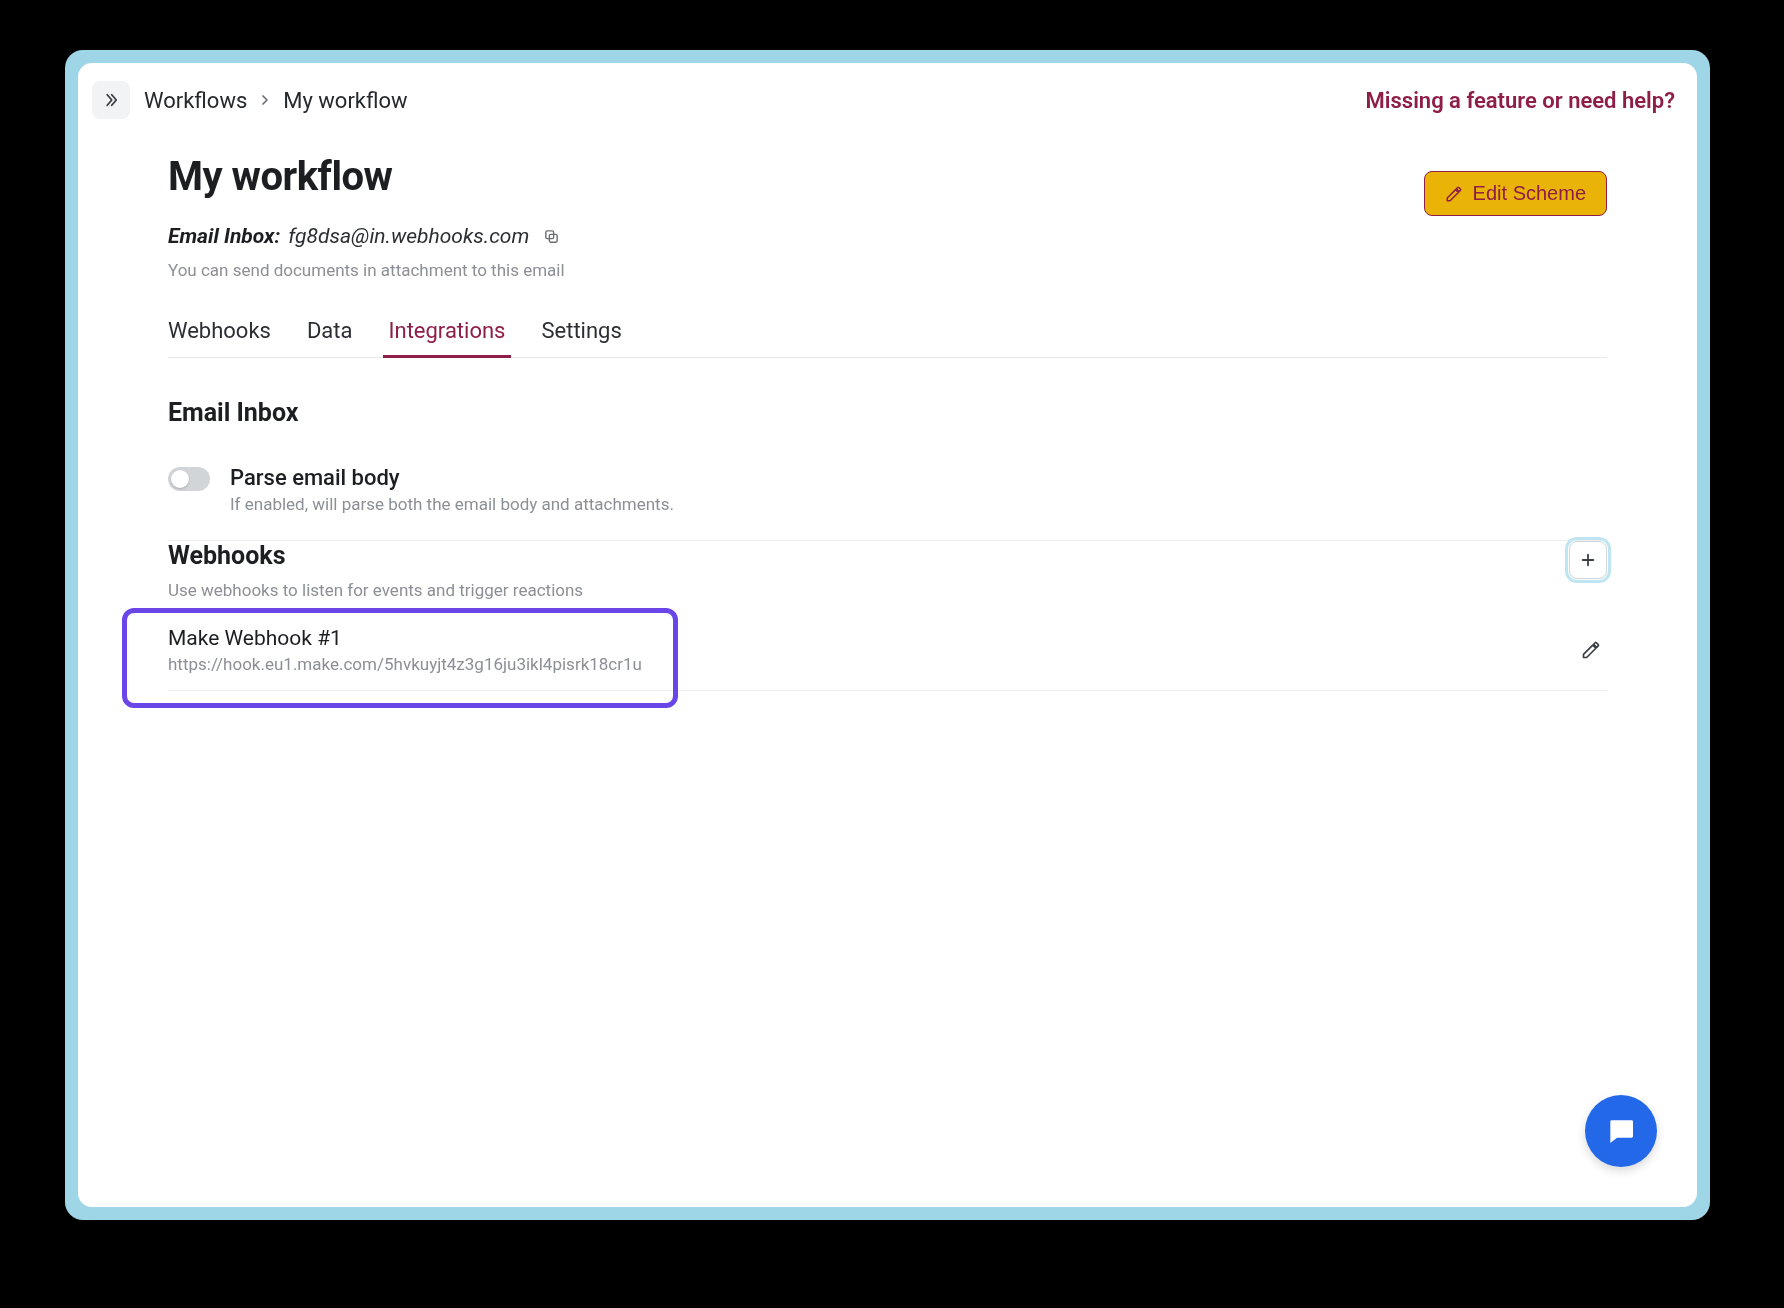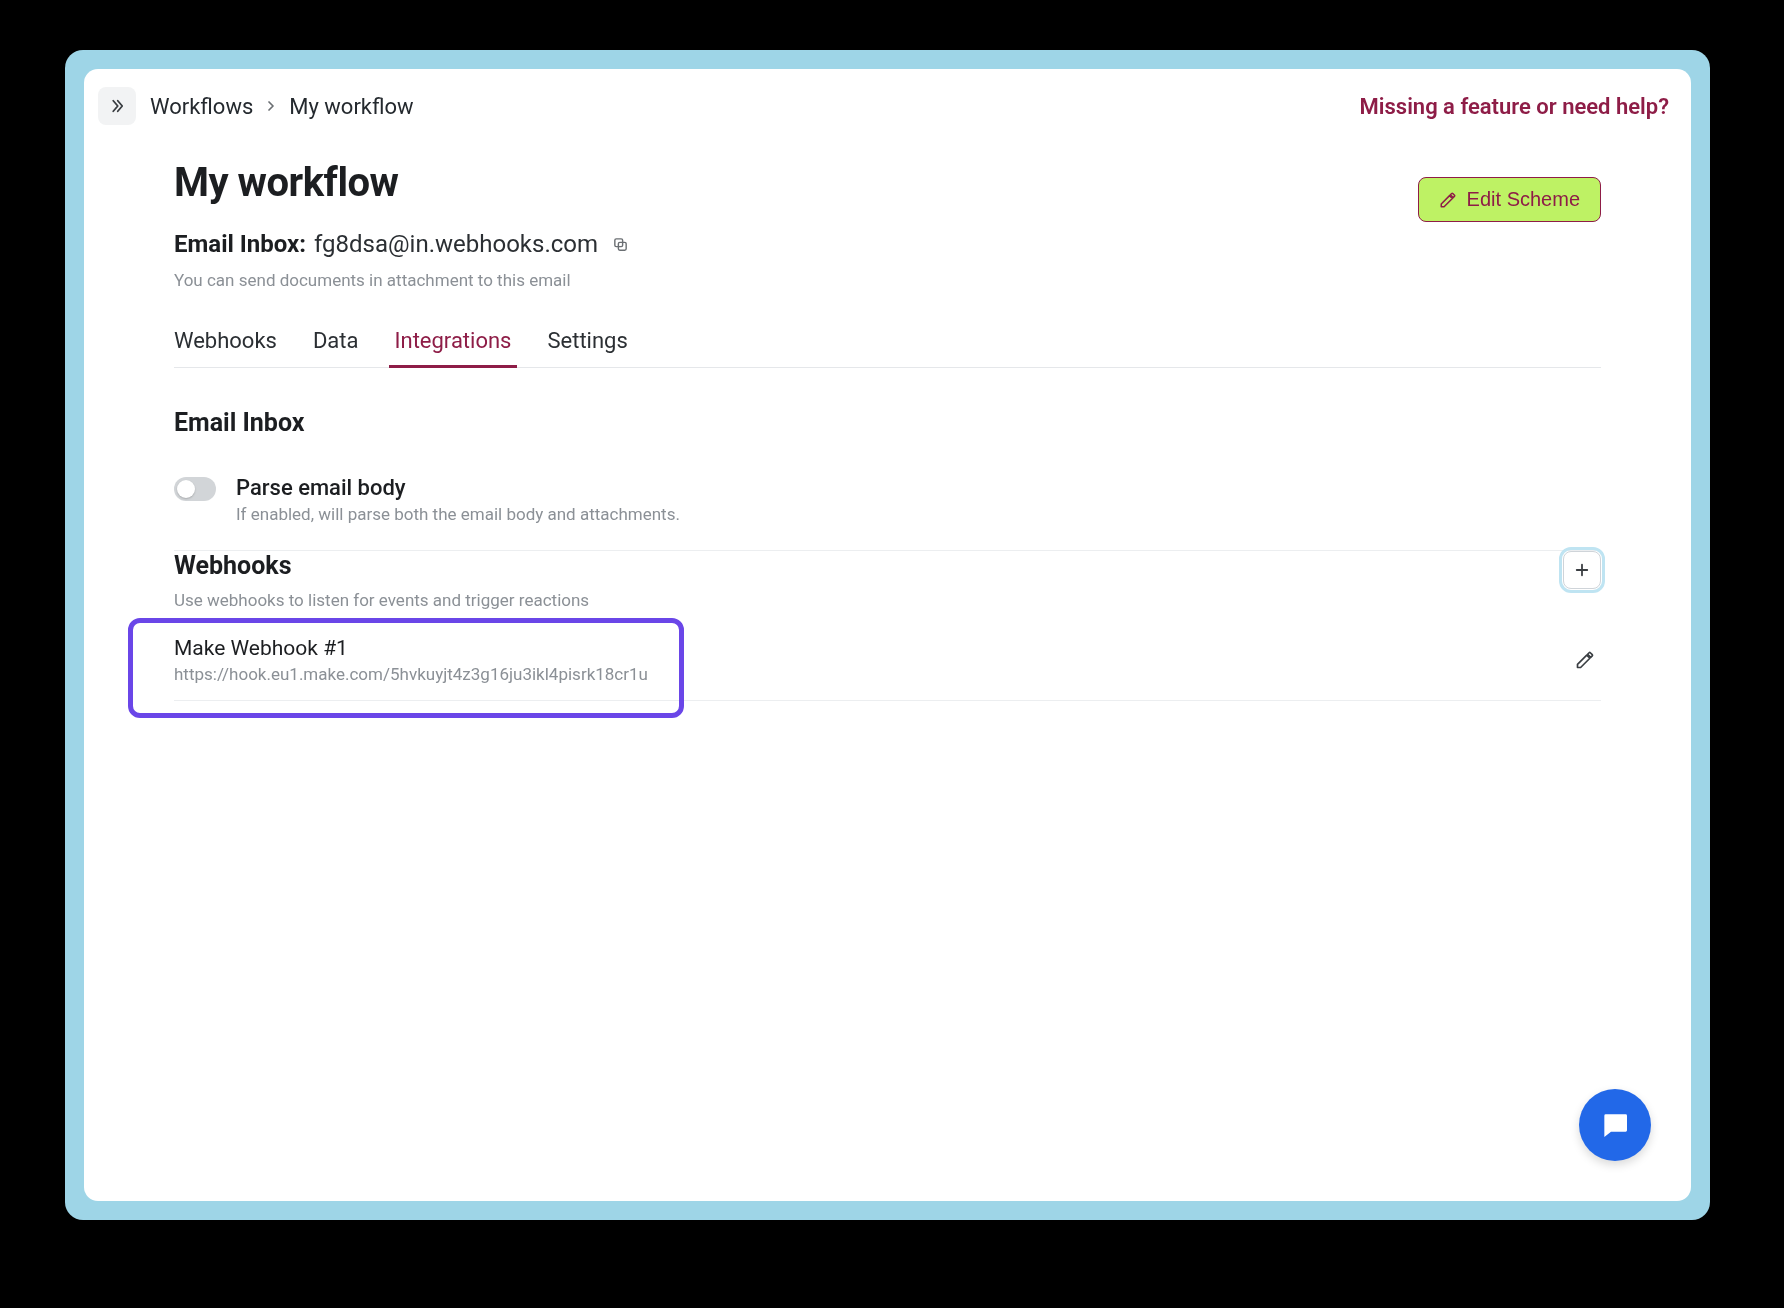--- a/index.html
+++ b/index.html
@@ -11,21 +11,21 @@
     position: relative;
   }
   .app-frame {
     position: absolute;
     top: 50px;
     left: 65px;
     width: 1645px;
     height: 1170px;
     background: #9ed5e7;
     border-radius: 18px;
-    padding: 19px;
+    padding: 13px;
   }
   .app-inner {
     width: 100%;
     height: 100%;
     background: #fff;
     border-radius: 14px;
     overflow: hidden;
     position: relative;
   }
   .topbar {
@@ -77,35 +77,36 @@
     font-size: 40px;
     font-weight: 700;
     color: #1c1e21;
     letter-spacing: -0.5px;
   }
   .email-row {
     margin-top: 24px;
     display: flex;
     align-items: center;
     gap: 8px;
-    font-size: 24px;
+    font-size: 21px;
+    font-style: italic;
   }
   .email-label { font-weight: 700; color: #1c1e21; }
   .email-value { color: #2b2f33; }
   .copy-icon { color: #6b6f73; cursor:pointer; margin-left:6px; display:inline-flex;}
   .email-hint {
     margin-top: 12px;
     font-size: 17px;
     color: #8b9096;
   }
   .edit-scheme-btn {
     margin-top: 18px;
     border: 1.5px solid #8e1d47;
     color: #8e1d47;
-    background: #bef264;
+    background: #eab308;
     font-size: 20px;
     font-weight: 500;
     padding: 10px 20px;
     border-radius: 8px;
     display: flex;
     align-items: center;
     gap: 10px;
     cursor: pointer;
   }
   .tabs {

